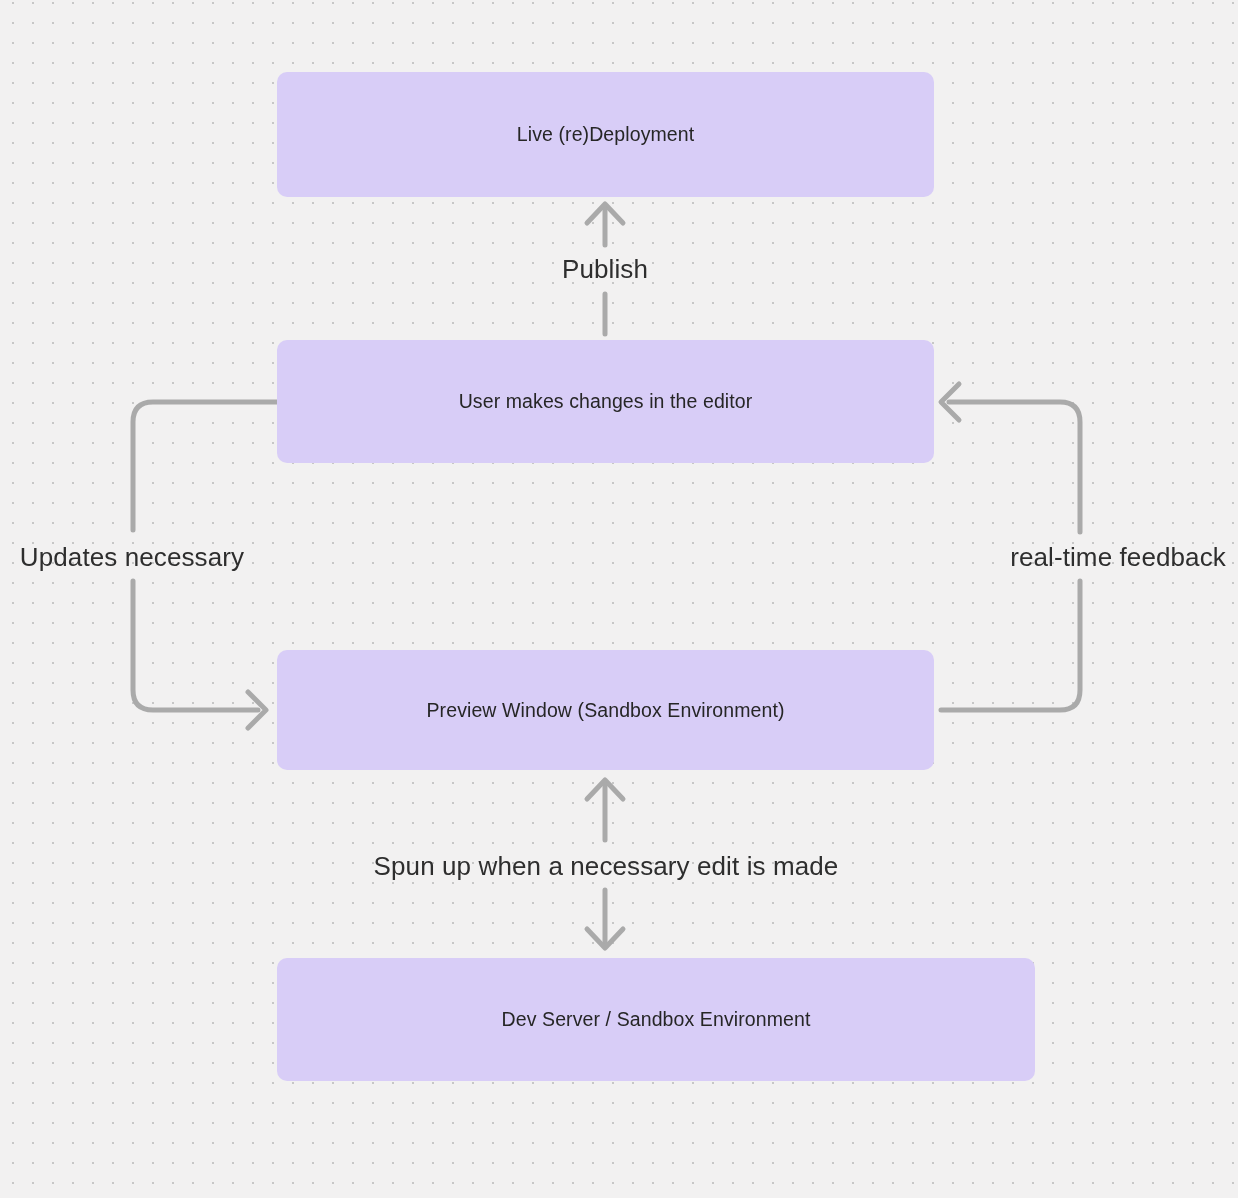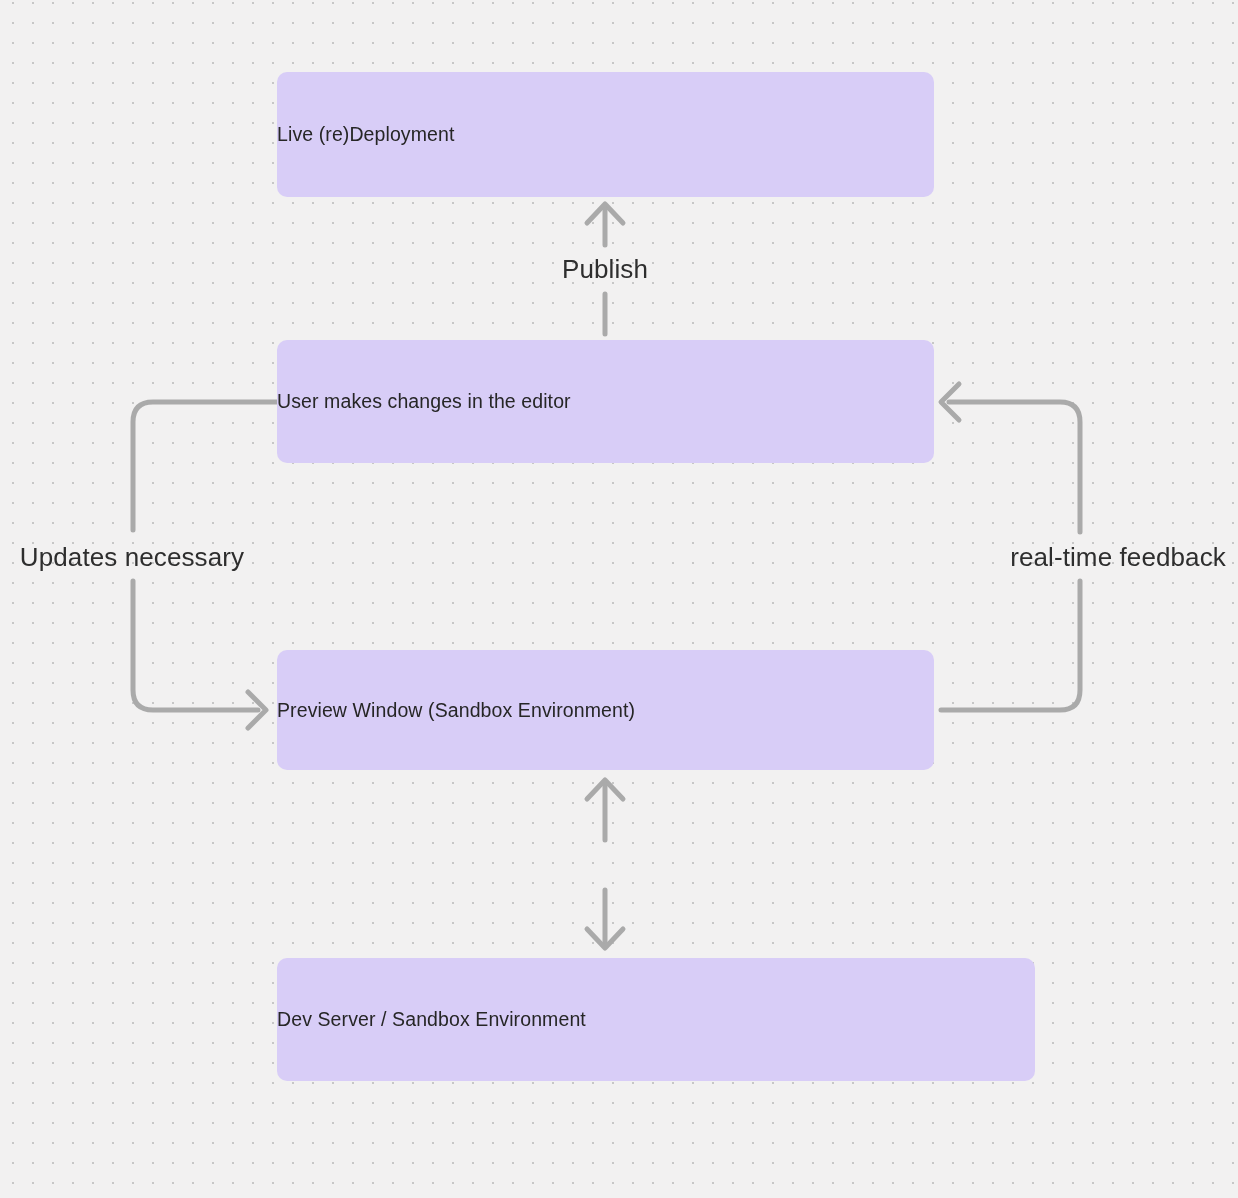--- a/index.html
+++ b/index.html
@@ -32,21 +32,21 @@
     fill:none;
     stroke:var(--arrow);
     stroke-width:5;
     stroke-linecap:round;
     stroke-linejoin:round;
   }
   .node{
     position:absolute;
     background:var(--node-fill);
     border-radius:10px;
-    display:flex;align-items:center;
+    display:flex;align-items:center;justify-content:center;
     text-align:center;
   }
   .node span{
     color:var(--node-text);
     font-size:19.5px;
     letter-spacing:.1px;
   }
   .edge-label{
     position:absolute;
     transform:translate(-50%,-50%);
@@ -104,14 +104,15 @@
   <div class="node" style="left:277px;top:958px;width:758px;height:123px">
     <span>Dev Server / Sandbox Environment</span>
   </div>
 
   <div class="edge-label" style="left:605px;top:269px">Publish</div>
 
   <div class="edge-label" style="left:132px;top:557px">Updates necessary</div>
 
   <div class="edge-label" style="left:1118px;top:557px">real-time feedback</div>
 
+  <div class="edge-label" style="left:606px;top:866px">Spun up when a necessary edit is made</div>
 
 </div>
 
 </body></html>

